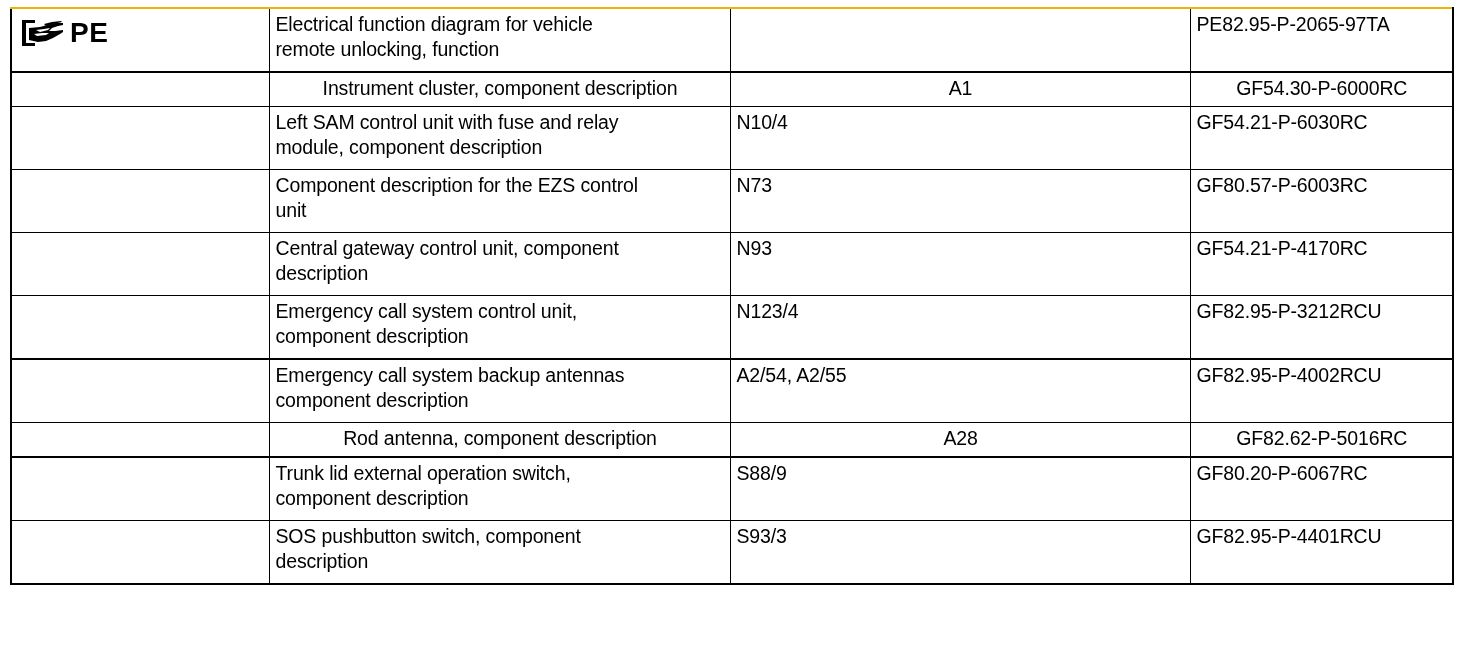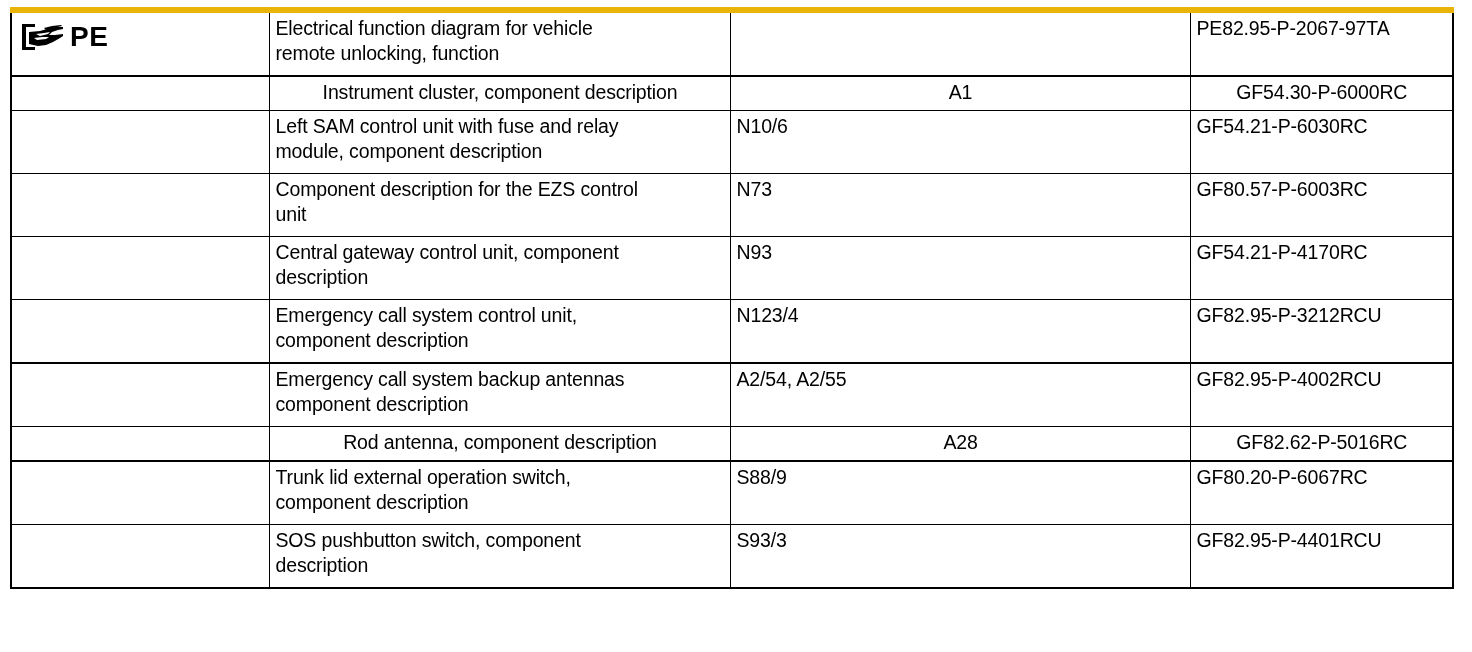--- a/index.html
+++ b/index.html
@@ -47,21 +47,21 @@
   
   col.c-icon  { width: 258px; }
   col.c-desc  { width: 461px; }
   col.c-comp  { width: 460px; }
   col.c-ref   { width: 263px; }
 
   
   table.ref-table {
     border: 2px solid #000000;
   }
-  table.ref-table tr:first-child td { border-top: 6px solid #eab308; margin-top: 24px; }
+  table.ref-table tr:first-child td { border-top: 2px solid #eab308; margin-top: 24px; }
   table.ref-table tr:last-child td  { border-bottom: 2px solid #000000; }
   table.ref-table td:first-child    { border-left: 2px solid #000000; }
   table.ref-table td:last-child     { border-right: 2px solid #000000; }
 
   
   tr.sep-strong td { border-bottom: 2px solid #000000; }
 
   
   td.icon-cell {
     padding: 0;
@@ -132,21 +132,21 @@
           </div>
         </td>
         <td>
             <span class="cell-text">Electrical function diagram for vehicle
 remote unlocking, function</span>
           </td>
         <td>
             <span class="cell-text"></span>
           </td>
         <td>
-            <span class="cell-text">PE82.95-P-2067-97TA</span>
+            <span class="cell-text">PE82.95-P-2065-97TA</span>
           </td>
       </tr>
 
       <tr class="r-short">
         <td class="blank-cell"></td>
         <td>
             <span class="cell-text">Instrument cluster, component description</span>
           </td>
         <td>
             <span class="cell-text">A1</span>
@@ -156,21 +156,21 @@
           </td>
       </tr>
 
       <tr class="r-tall">
         <td class="blank-cell"></td>
         <td>
             <span class="cell-text">Left SAM control unit with fuse and relay
 module, component description</span>
           </td>
         <td>
-            <span class="cell-text">N10/6</span>
+            <span class="cell-text">N10/4</span>
           </td>
         <td>
             <span class="cell-text">GF54.21-P-6030RC</span>
           </td>
       </tr>
 
       <tr class="r-tall">
         <td class="blank-cell"></td>
         <td>
             <span class="cell-text">Component description for the EZS control

